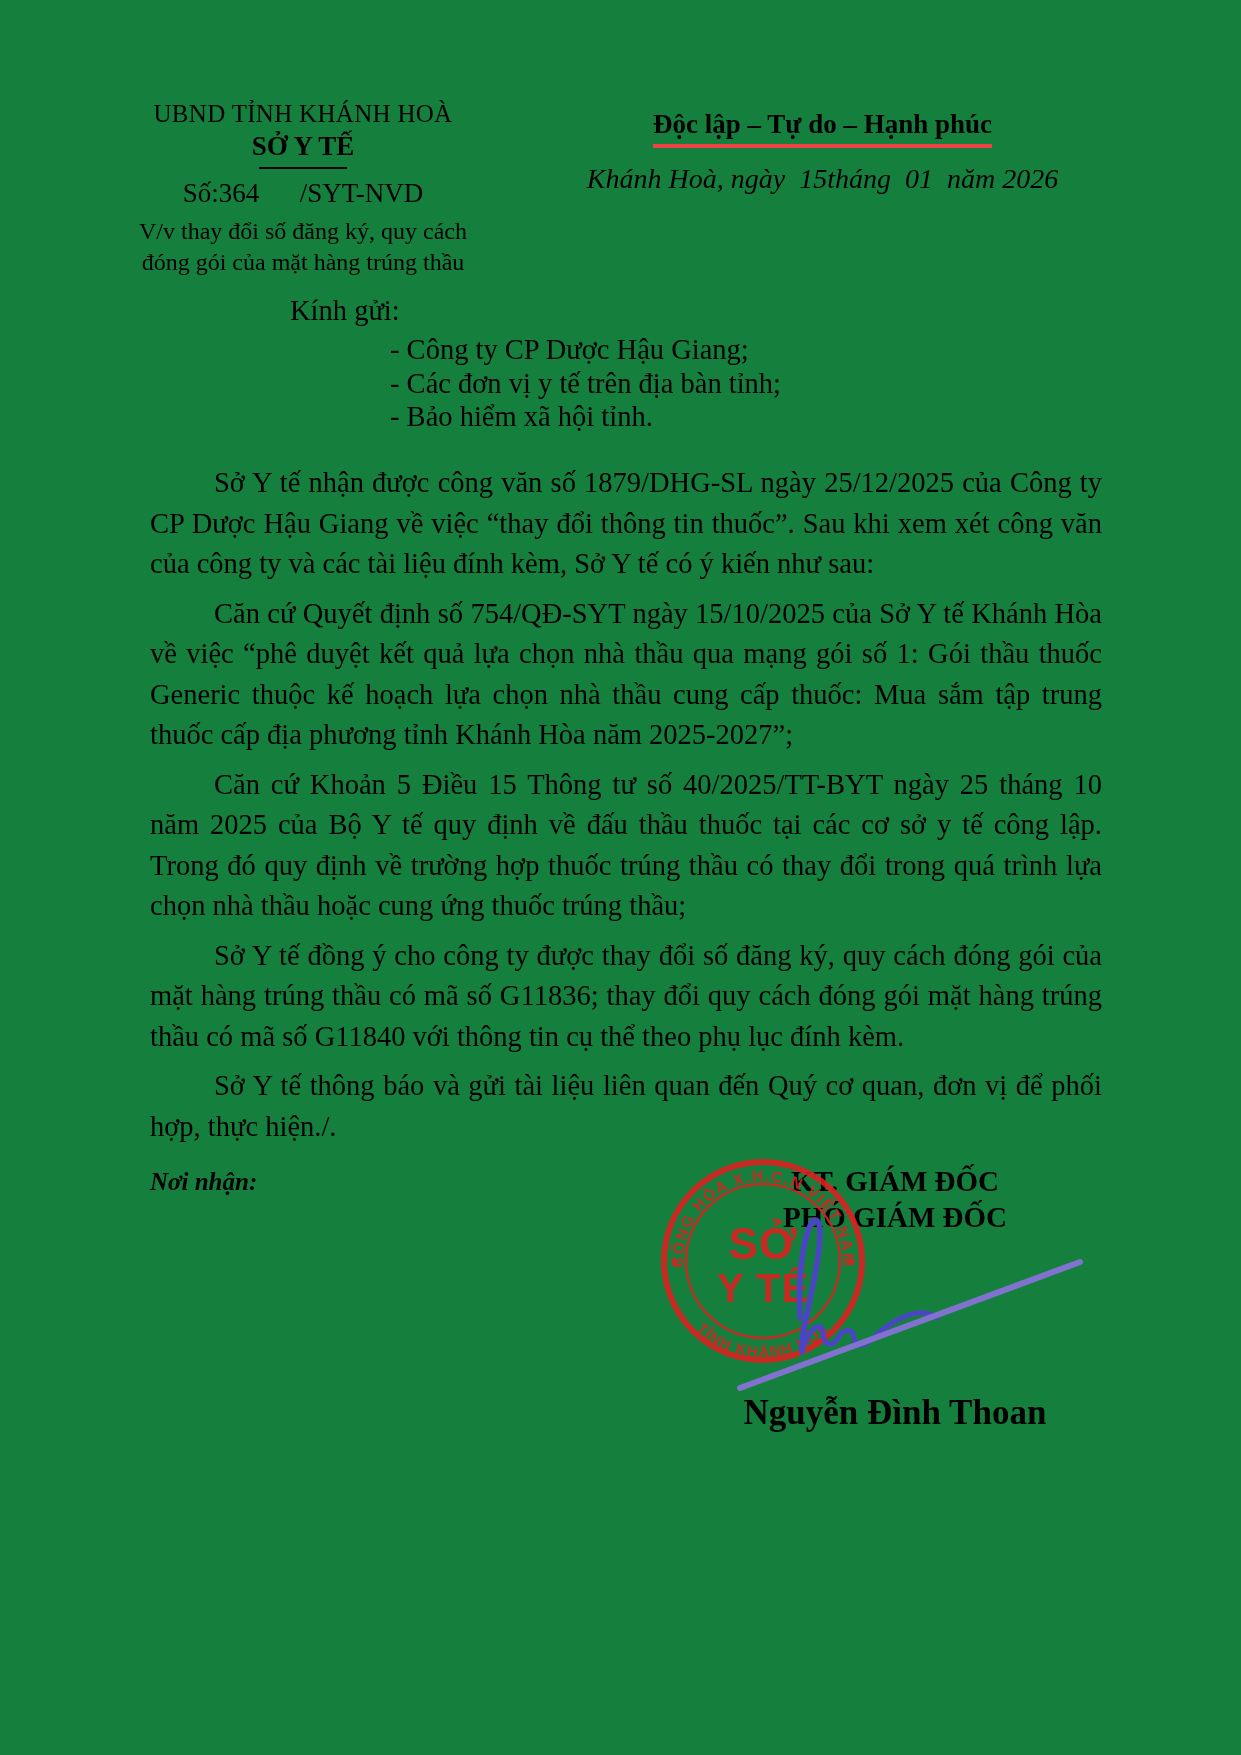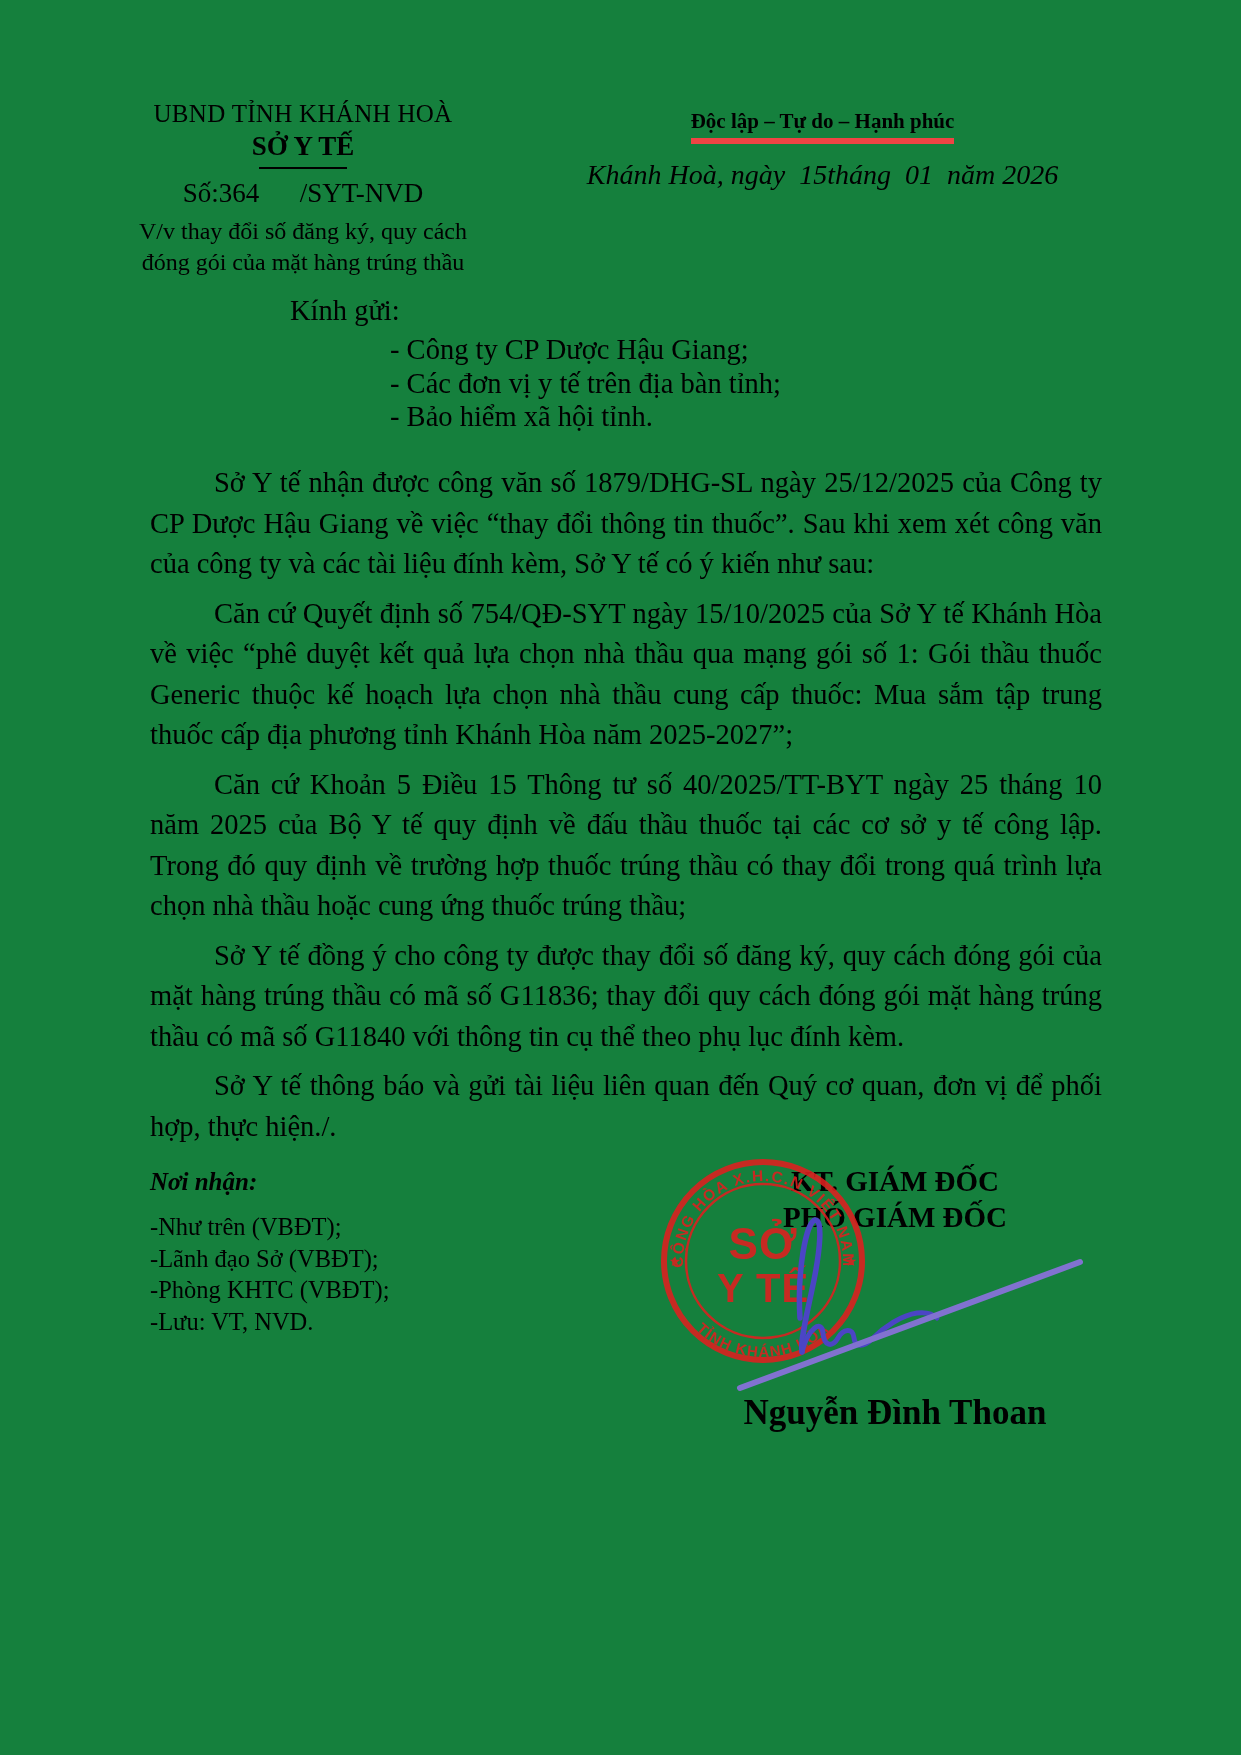--- a/index.html
+++ b/index.html
@@ -23,22 +23,22 @@
   .doc-number { font-size:27px; white-space:pre; }
   .doc-subject{ font-size:24px; line-height:31px; margin:7px auto 0 auto; max-width:330px; }
 
   .header-right {
     position:absolute; left:535px; top:102px; width:575px;
     text-align:center;
   }
   .motto1 { font-size:25px; font-weight:bold; letter-spacing:.2px; }
   .motto2-wrap { margin-top:7px; }
   .motto2 {
-    display:inline-block; font-size:21px; font-weight:bold;
-    padding-bottom:4px; border-bottom:6px solid #ef4444;
+    display:inline-block; font-size:27px; font-weight:bold;
+    padding-bottom:4px; border-bottom:4px solid #ef4444;
   }
   .dateline { font-size:28px; font-style:italic; margin-top:15px; white-space:pre; }
 
   
   .salutation { position:absolute; left:290px; top:295px; font-size:28.5px; }
   .salutation-list { margin-left:100px; margin-top:6px; line-height:33.5px; }
 
   
   .body {
     position:absolute; left:150px; top:459px; width:952px;
@@ -115,26 +115,20 @@
 
   <div class="body">
     <p>Sở Y tế nhận được công văn số 1879/DHG-SL ngày 25/12/2025 của Công ty CP Dược Hậu Giang về việc “thay đổi thông tin thuốc”. Sau khi xem xét công văn của công ty và các tài liệu đính kèm, Sở Y tế có ý kiến như sau:</p>
     <p>Căn cứ Quyết định số 754/QĐ-SYT ngày 15/10/2025 của Sở Y tế Khánh Hòa về việc “phê duyệt kết quả lựa chọn nhà thầu qua mạng gói số 1: Gói thầu thuốc Generic thuộc kế hoạch lựa chọn nhà thầu cung cấp thuốc: Mua sắm tập trung thuốc cấp địa phương tỉnh Khánh Hòa năm 2025-2027”;</p>
     <p>Căn cứ Khoản 5 Điều 15 Thông tư số 40/2025/TT-BYT ngày 25 tháng 10 năm 2025 của Bộ Y tế quy định về đấu thầu thuốc tại các cơ sở y tế công lập. Trong đó quy định về trường hợp thuốc trúng thầu có thay đổi trong quá trình lựa chọn nhà thầu hoặc cung ứng thuốc trúng thầu;</p>
     <p>Sở Y tế đồng ý cho công ty được thay đổi số đăng ký, quy cách đóng gói của mặt hàng trúng thầu có mã số G11836; thay đổi quy cách đóng gói mặt hàng trúng thầu có mã số G11840 với thông tin cụ thể theo phụ lục đính kèm.</p>
     <p>Sở Y tế thông báo và gửi tài liệu liên quan đến Quý cơ quan, đơn vị để phối hợp, thực hiện./.</p>
   </div>
 
   <div class="noi-nhan-label">Nơi nhận:</div>
-  <div class="noi-nhan-list">
-    <div>-Như trên (VBĐT);</div>
-    <div>-Lãnh đạo Sở (VBĐT);</div>
-    <div>-Phòng KHTC (VBĐT);</div>
-    <div>-Lưu: VT, NVD.</div>
-  </div>
 
   <div class="signer-block">
     <div>KT. GIÁM ĐỐC</div>
     <div>PHÓ GIÁM ĐỐC</div>
   </div>
   <div class="signer-name">Nguyễn Đình Thoan</div>
 
   <svg class="seal" viewBox="0 0 210 210" aria-hidden="true">
     <defs>
       <path id="arcTop" d="M 35.7,145 A 80,80 0 1 1 174.3,145" fill="none"></path>

